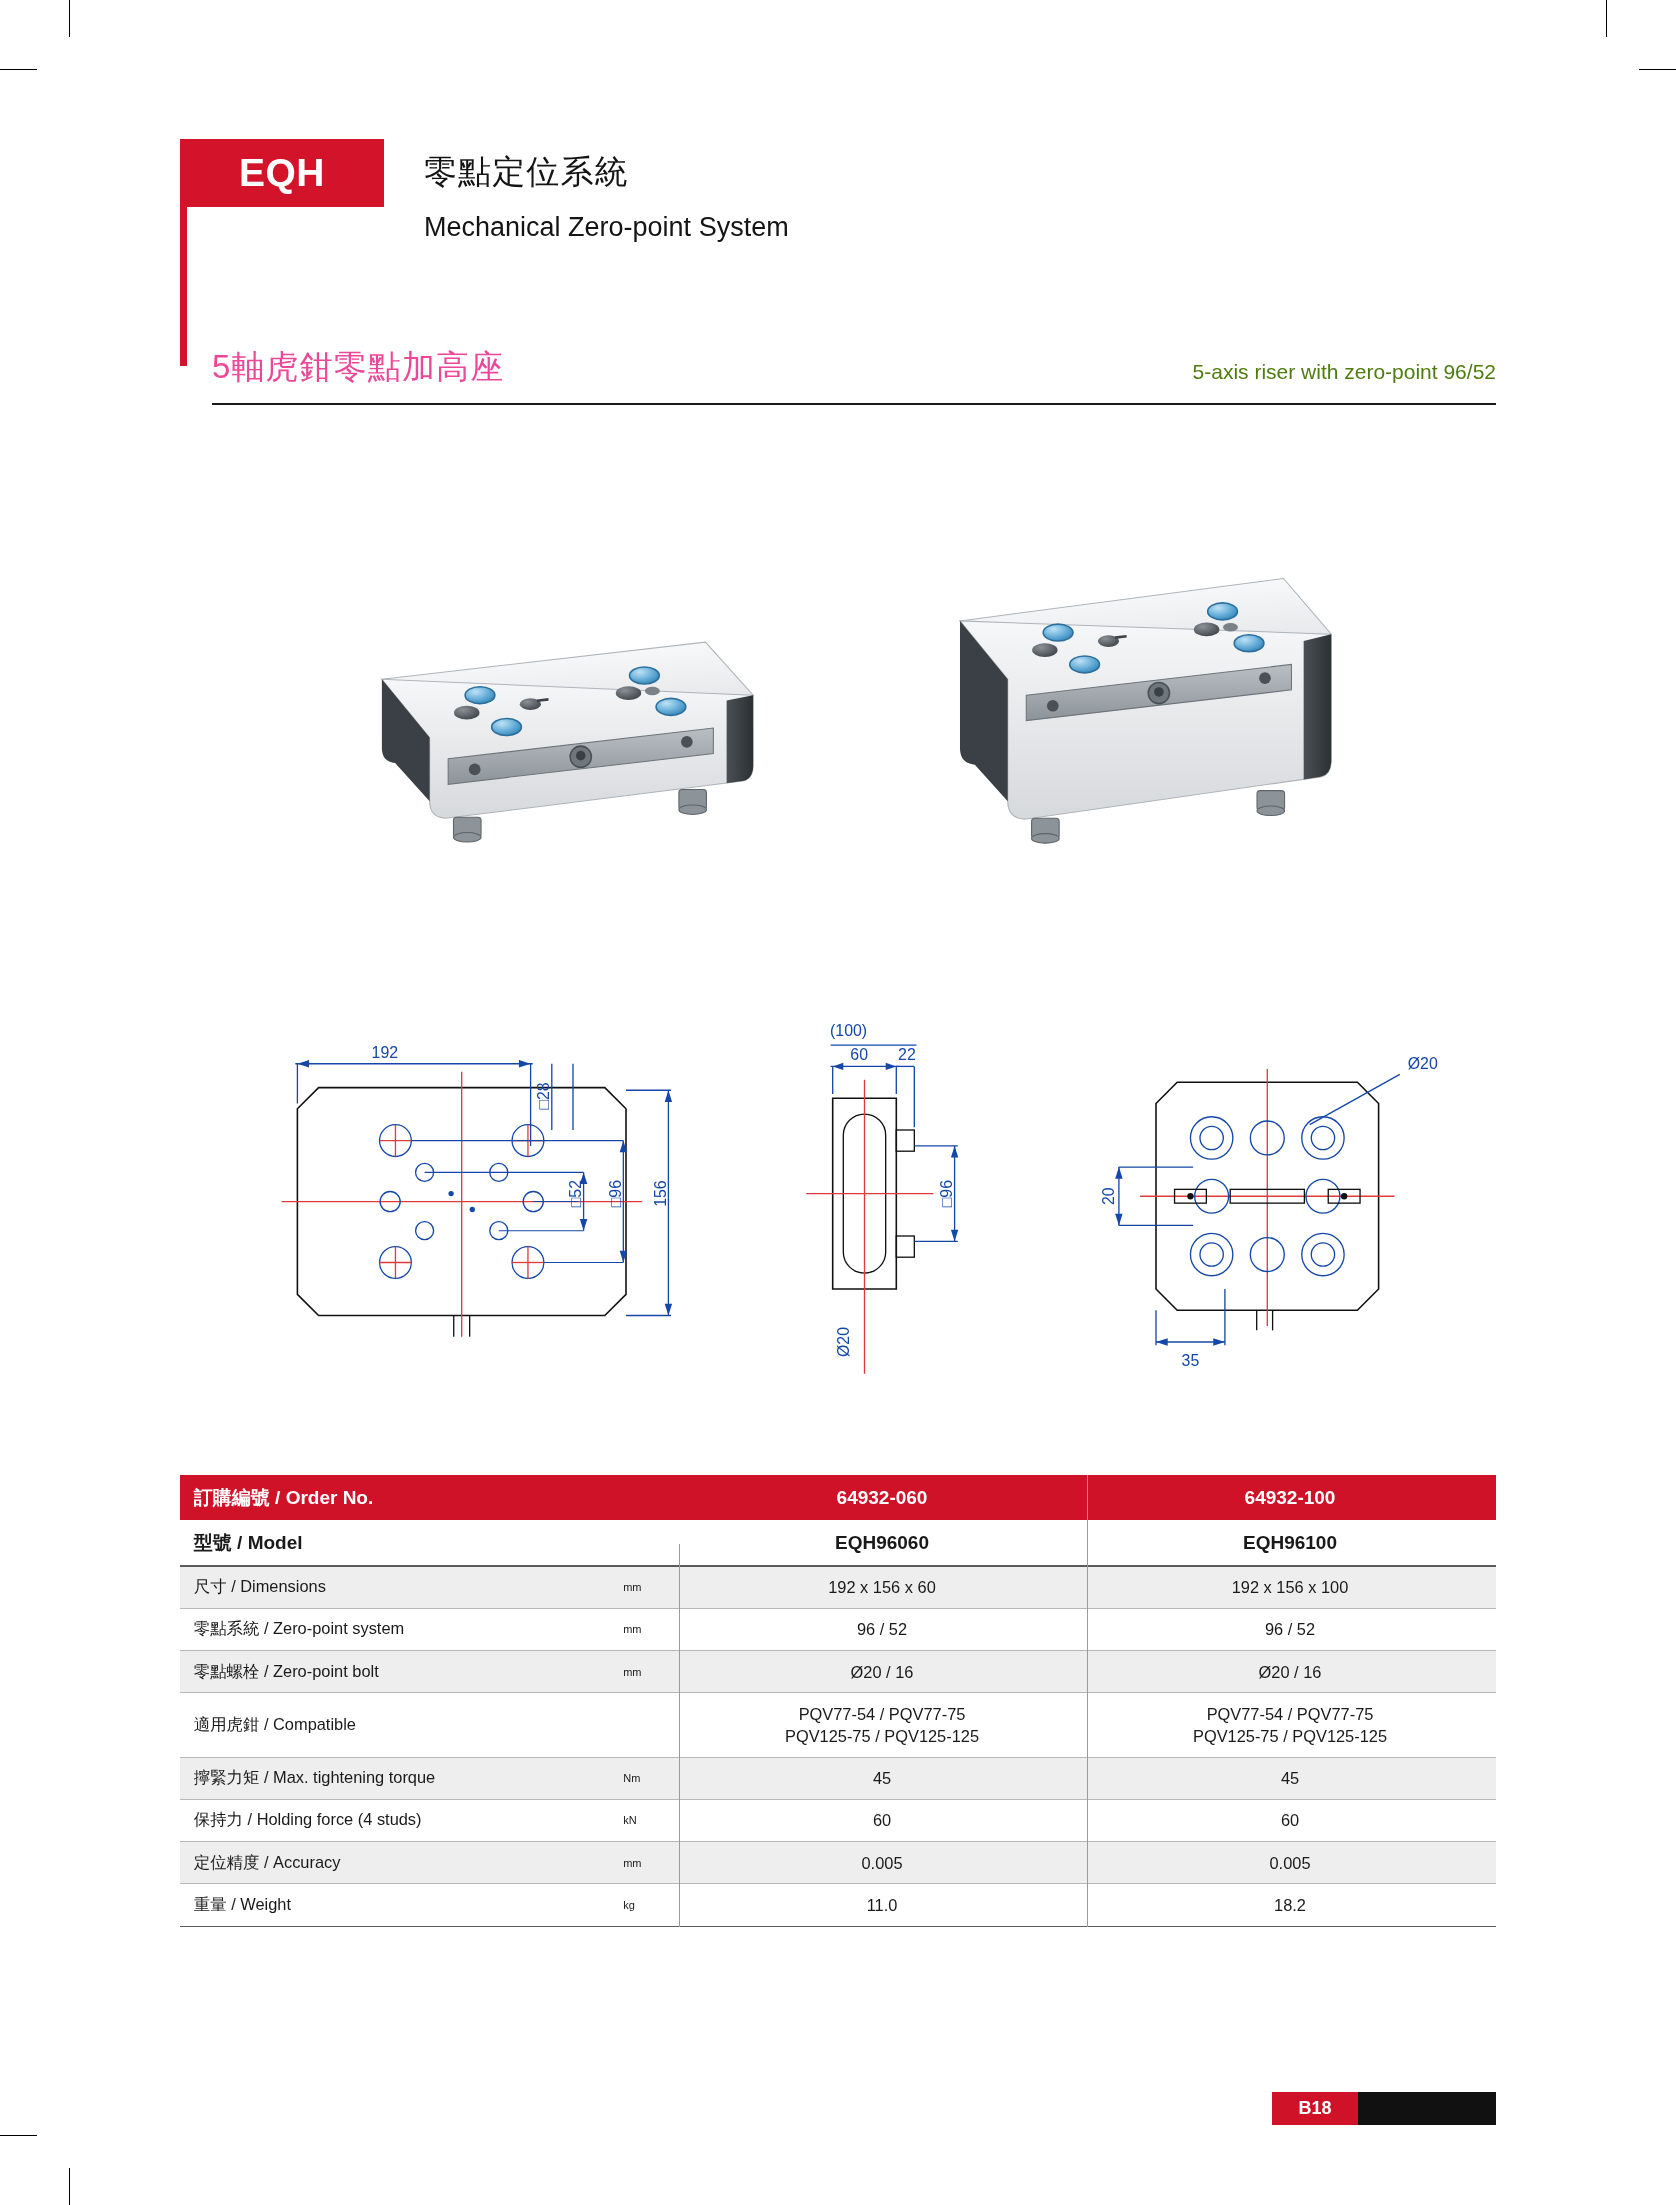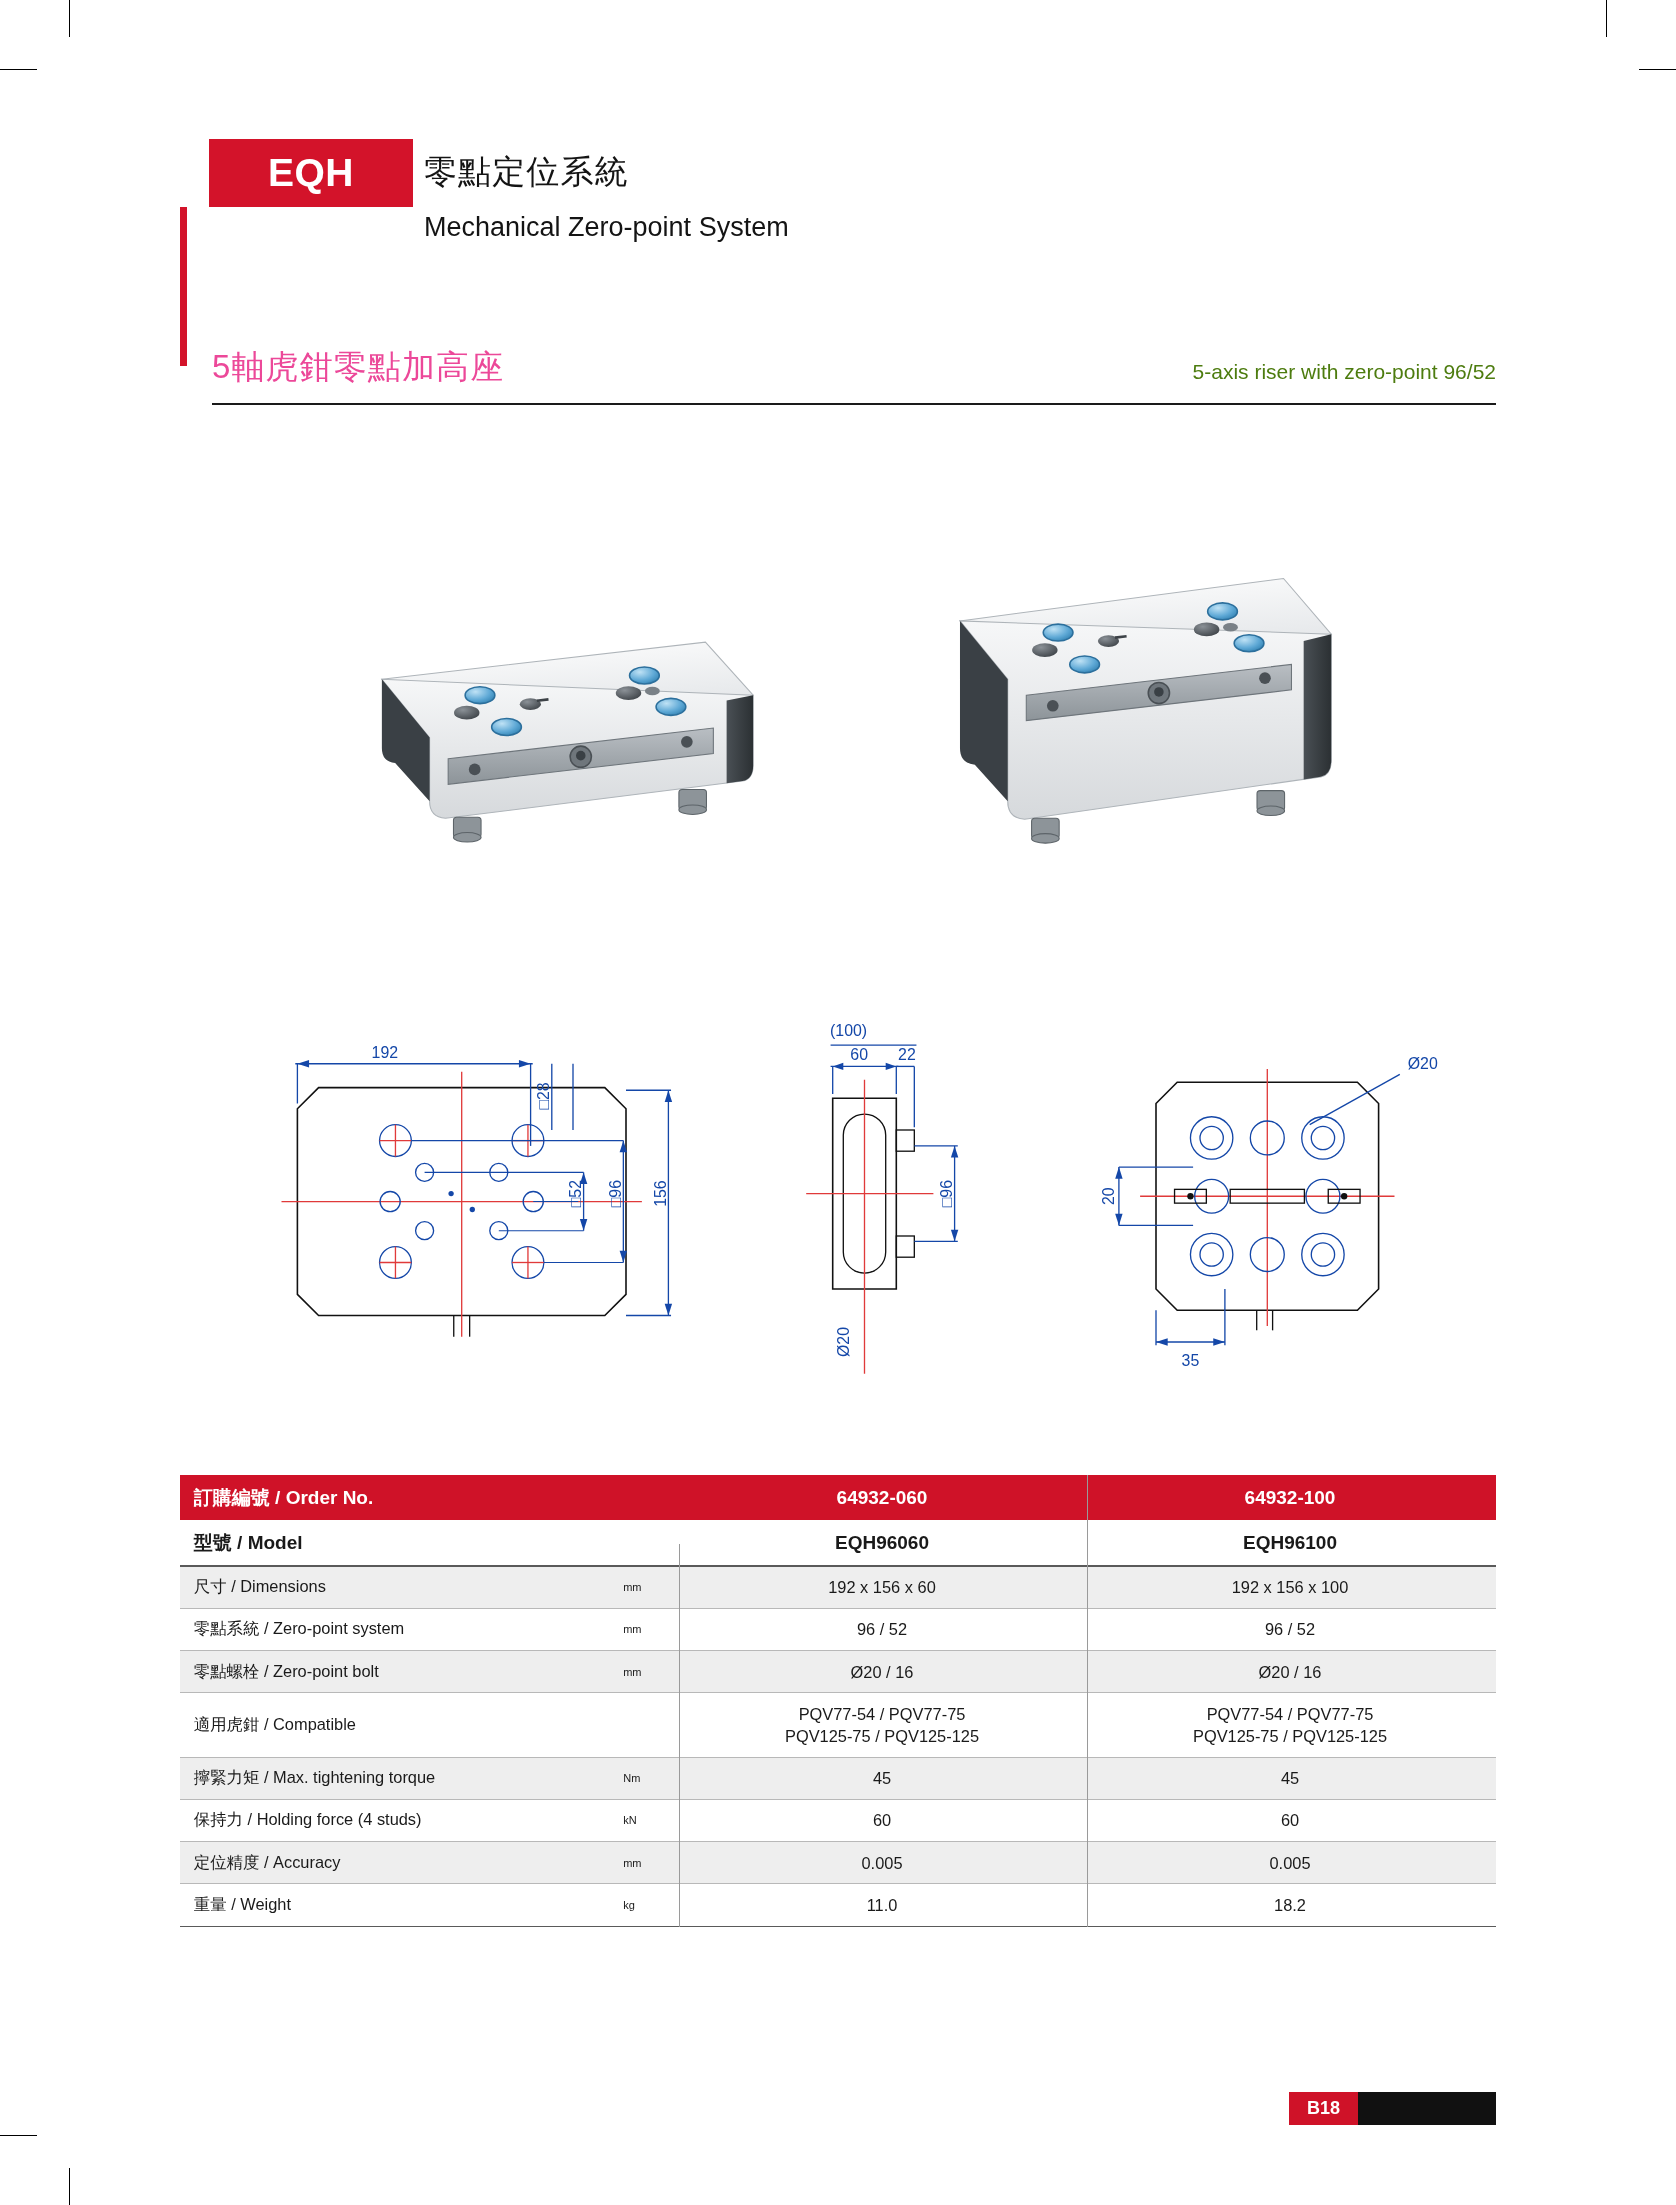--- a/index.html
+++ b/index.html
@@ -15,21 +15,21 @@
   .cropmark { position:absolute; background:#000; }
   .cm-v { width:1.1px; height:37px; }
   .cm-h { height:1.1px; width:37px; }
 
   
   #header { position:absolute; left:0; top:0; width:100%; }
   .eqh-flag {
     position:absolute; left:180px; top:139px;
     width:204px; height:68px;
     background:#d3132a;
-    display:flex; align-items:center; justify-content:center;margin-left:29px;
+    display:flex; align-items:center; justify-content:center;
   }
   .eqh-flag span {
     color:#ffffff; font-size:39px; font-weight:bold; letter-spacing:0.5px;
   }
   .flag-tail {
     position:absolute; left:180px; top:207px; width:7.4px; height:159px;
     background:#d3132a;
   }
   .title-cn {
     position:absolute; left:424px; top:150px;
@@ -89,21 +89,21 @@
   .sep { height:1.1px; background:#b8b8b8; width:1316px; }
   .sep.thick { height:1.6px; background:#5a5a5a; }
 
   
   .footer-bar {
     position:absolute; right:180px; bottom:80px;
     width:186px; height:33px; background:#111111;
   }
   .footer-page {
     position:absolute; right:318px; bottom:80px;
-    width:69px; height:33px; background:#cf1228;
+    width:86px; height:33px; background:#cf1228;
     color:#fff; font-size:18px; font-weight:bold;
     display:flex; align-items:center; justify-content:center;
   }
 
   
   .dim { font-size:30px; fill:#1447a8; font-family:"Liberation Sans", sans-serif; }
 </style>
 </head>
 <body>
 

